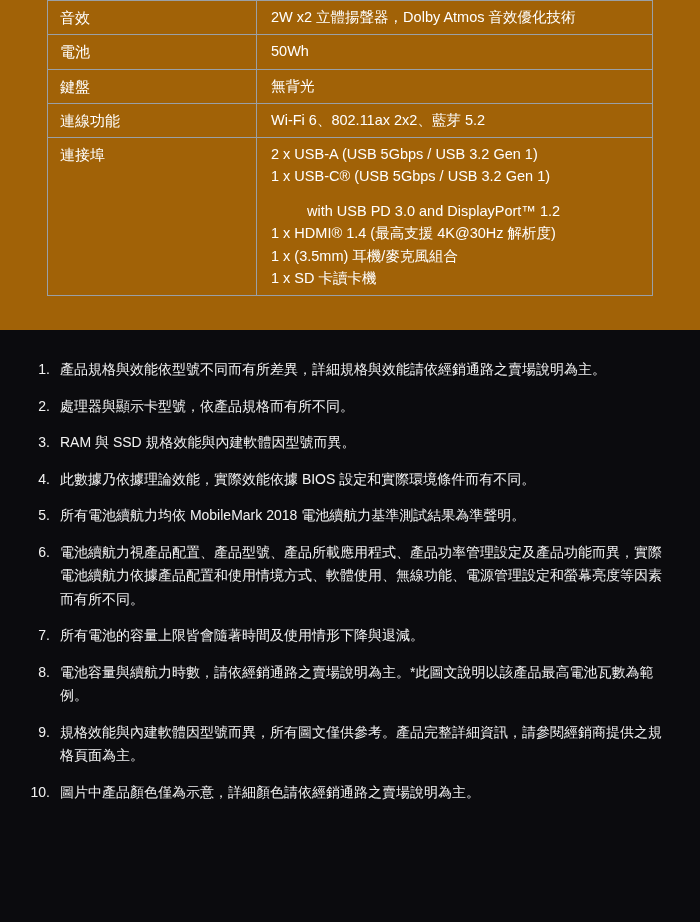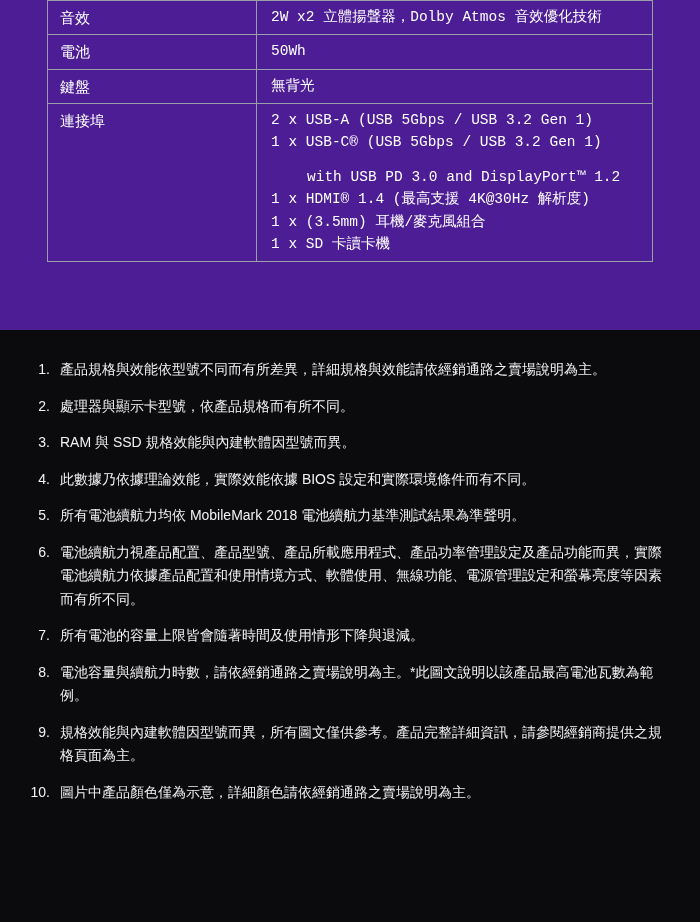--- a/index.html
+++ b/index.html
@@ -10,21 +10,21 @@
     width: 700px;
     height: 922px;
     background: #0b0b0e;
     font-family: "Liberation Sans", sans-serif;
     color: #ffffff;
     overflow: hidden;
   }
 
   
   .spec-region {
-    background: #4c1d95;
+    background: #a16207;
     padding: 0 0 0 0;
     height: 330px;
     box-sizing: border-box;
   }
   table.spec {
     border-collapse: collapse;
     margin: 0 auto;
     width: 606px;
     table-layout: fixed;
   }
@@ -36,21 +36,20 @@
     padding: 5px 10px 5px 10px;
     vertical-align: top;
   }
   table.spec td.label {
     width: 186px;
     font-size: 15px;
     padding-left: 12px;
   }
   table.spec td.value {
     padding-left: 14px;
-    font-family: Liberation Mono, monospace;
   }
   td.value .ind {
     display: block;
     padding-left: 36px;
     margin-top: 12px;
   }
 
   
   .notes-region {
     background: #0b0b0e;
@@ -93,20 +92,24 @@
         <td class="label">音效</td>
         <td class="value">2W x2 立體揚聲器，Dolby Atmos 音效優化技術</td>
       </tr>
       <tr>
         <td class="label">電池</td>
         <td class="value">50Wh</td>
       </tr>
       <tr>
         <td class="label">鍵盤</td>
         <td class="value">無背光</td>
+      </tr>
+      <tr>
+        <td class="label">連線功能</td>
+        <td class="value">Wi-Fi 6、802.11ax 2x2、藍芽 5.2</td>
       </tr>
       <tr>
         <td class="label">連接埠</td>
         <td class="value">
           <span>2 x USB-A (USB 5Gbps / USB 3.2 Gen 1)</span><br>
           <span>1 x USB-C® (USB 5Gbps / USB 3.2 Gen 1)</span>
           <span class="ind">with USB PD 3.0 and DisplayPort™ 1.2</span>
           <span>1 x HDMI® 1.4 (最高支援 4K@30Hz 解析度)</span><br>
           <span>1 x (3.5mm) 耳機/麥克風組合</span><br>
           <span>1 x SD 卡讀卡機</span>

